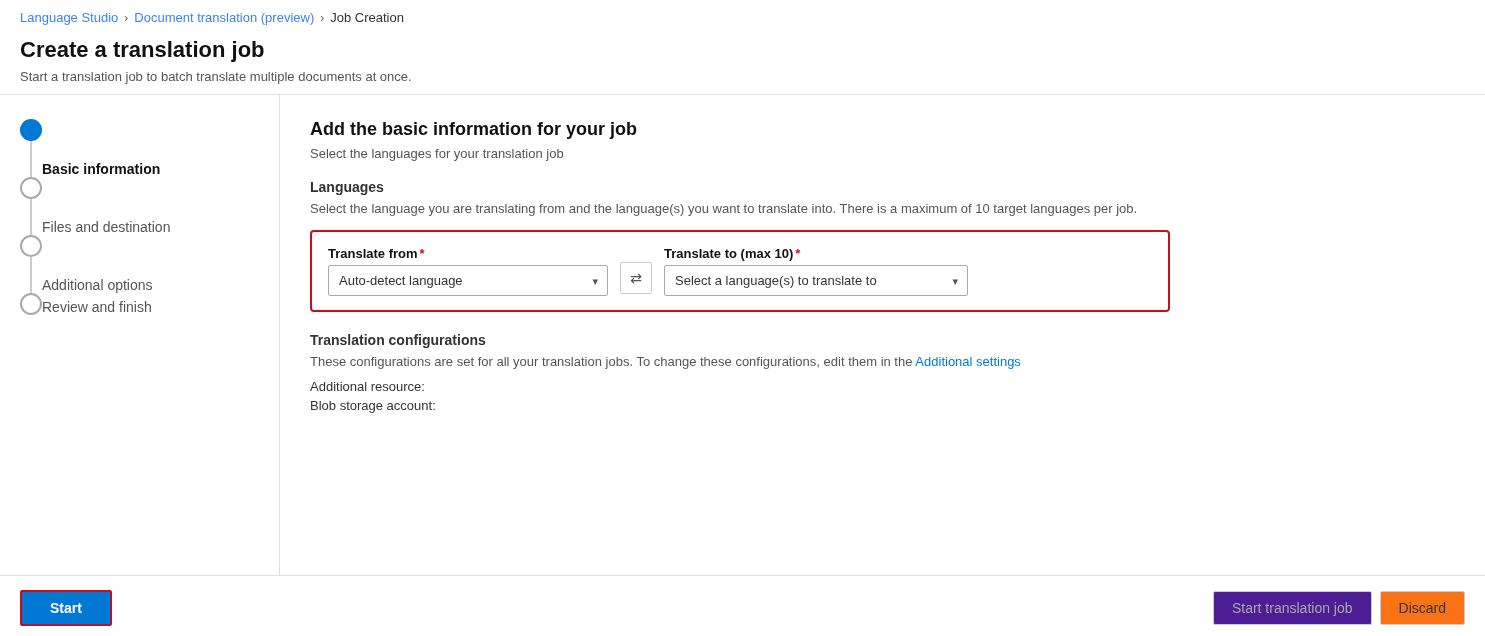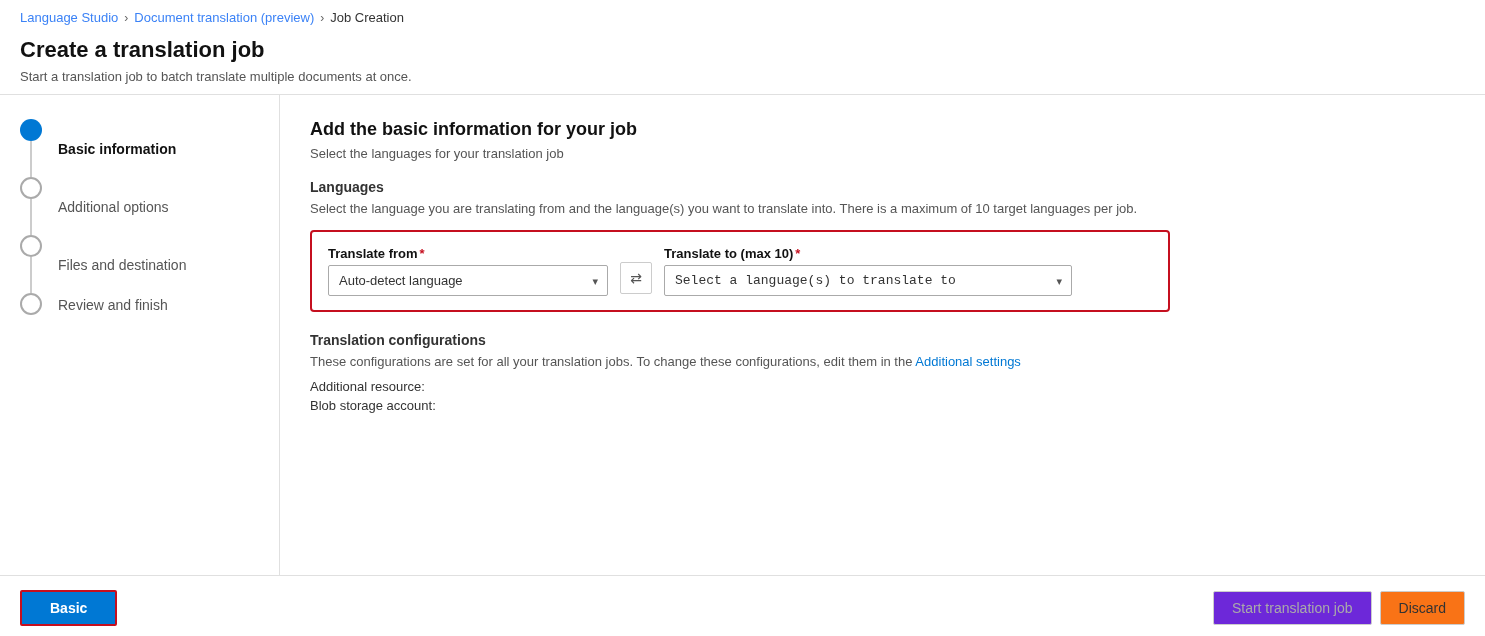--- a/index.html
+++ b/index.html
@@ -18,21 +18,21 @@
 
     .sidebar { width: 280px; min-width: 280px; padding: 24px 20px; border-right: 1px solid #e0e0e0; }
     .step-connector { display: flex; flex-direction: column; align-items: center; }
     .step-circle { width: 22px; height: 22px; border-radius: 50%; display: flex; align-items: center; justify-content: center; font-size: 11px; font-weight: 600; flex-shrink: 0; }
     .step-circle.active { background: #0078d4; color: #fff; }
     .step-circle.inactive { background: #fff; border: 2px solid #aaa; color: #aaa; }
     .step-line { width: 2px; height: 36px; background: #ccc; margin: 0 auto; }
     .step-label { font-size: 14px; padding-top: 2px; }
     .step-label.active { font-weight: 600; color: #111; }
     .step-label.inactive { color: #555; }
-    .step-row { display: flex; align-items: center; gap: 16px; margin-bottom: 0; }
+    .step-row { display: flex; align-items: flex-end; gap: 0; margin-bottom: 0; }
 
     .content-area { flex: 1; padding: 24px 30px; overflow-y: auto; }
     .section-title { font-size: 18px; font-weight: 600; color: #111; margin-bottom: 6px; }
     .section-subtitle { font-size: 13px; color: #555; margin-bottom: 18px; }
 
     .languages-section { margin-bottom: 20px; }
     .languages-label { font-size: 14px; font-weight: 700; margin-bottom: 6px; }
     .languages-desc { font-size: 13px; color: #555; margin-bottom: 14px; }
 
     .language-selectors-box {
@@ -57,21 +57,21 @@
       border: 1px solid #aaa;
       border-radius: 2px;
       padding: 7px 32px 7px 10px;
       font-size: 13px;
       color: #333;
       background: #fff;
       cursor: pointer;
       outline: none;
     }
     .select-from { width: 280px; }
-    .select-to { width: 408px; font-family: Liberation Mono, monospace; }
+    .select-to { width: 304px; }
     .chevron-icon {
       position: absolute;
       right: 10px;
       top: 50%;
       transform: translateY(-50%);
       pointer-events: none;
       color: #555;
       font-size: 11px;
     }
 
@@ -113,21 +113,21 @@
       color: #fff;
       border: 2px solid #c50f1f;
       border-radius: 2px;
       padding: 8px 28px;
       font-size: 14px;
       font-weight: 600;
       cursor: pointer;
     }
 
     .btn-start {
-      background: #6d28d9;
+      background: #4c1d95;
       color: #aaa;
       border: 1px solid #ccc;
       border-radius: 2px;
       padding: 8px 18px;
       font-size: 14px;
       cursor: not-allowed;
     }
     .btn-discard {
       background: #f97316;
       color: #333;
@@ -164,29 +164,29 @@
         <div class="step-line"></div>
       </div>
       <div class="step-label active">Basic information</div>
     </div>
 
     <div class="step-row">
       <div class="step-connector">
         <div class="step-circle inactive"></div>
         <div class="step-line"></div>
       </div>
-      <div class="step-label inactive">Additional options</div>
+      <div class="step-label inactive">Files and destination</div>
     </div>
 
     <div class="step-row">
       <div class="step-connector">
         <div class="step-circle inactive"></div>
         <div class="step-line"></div>
       </div>
-      <div class="step-label inactive">Files and destination</div>
+      <div class="step-label inactive">Additional options</div>
     </div>
 
     <div class="step-row">
       <div class="step-connector">
         <div class="step-circle inactive"></div>
       </div>
       <div class="step-label inactive">Review and finish</div>
     </div>
   </div>
 
@@ -239,19 +239,19 @@
         <a class="config-link" href="#">Additional settings</a>
       </div>
       <div class="config-row">Additional resource:</div>
       <div class="config-row">Blob storage account:</div>
     </div>
   </div>
 </div>
 
 <div class="footer-bar">
   <div class="footer-left">
-    <button class="btn-next">Basic</button>
+    <button class="btn-next">Start</button>
   </div>
   <div class="footer-right">
     <button class="btn-start">Start translation job</button>
     <button class="btn-discard">Discard</button>
   </div>
 </div>
 
 </body></html>

